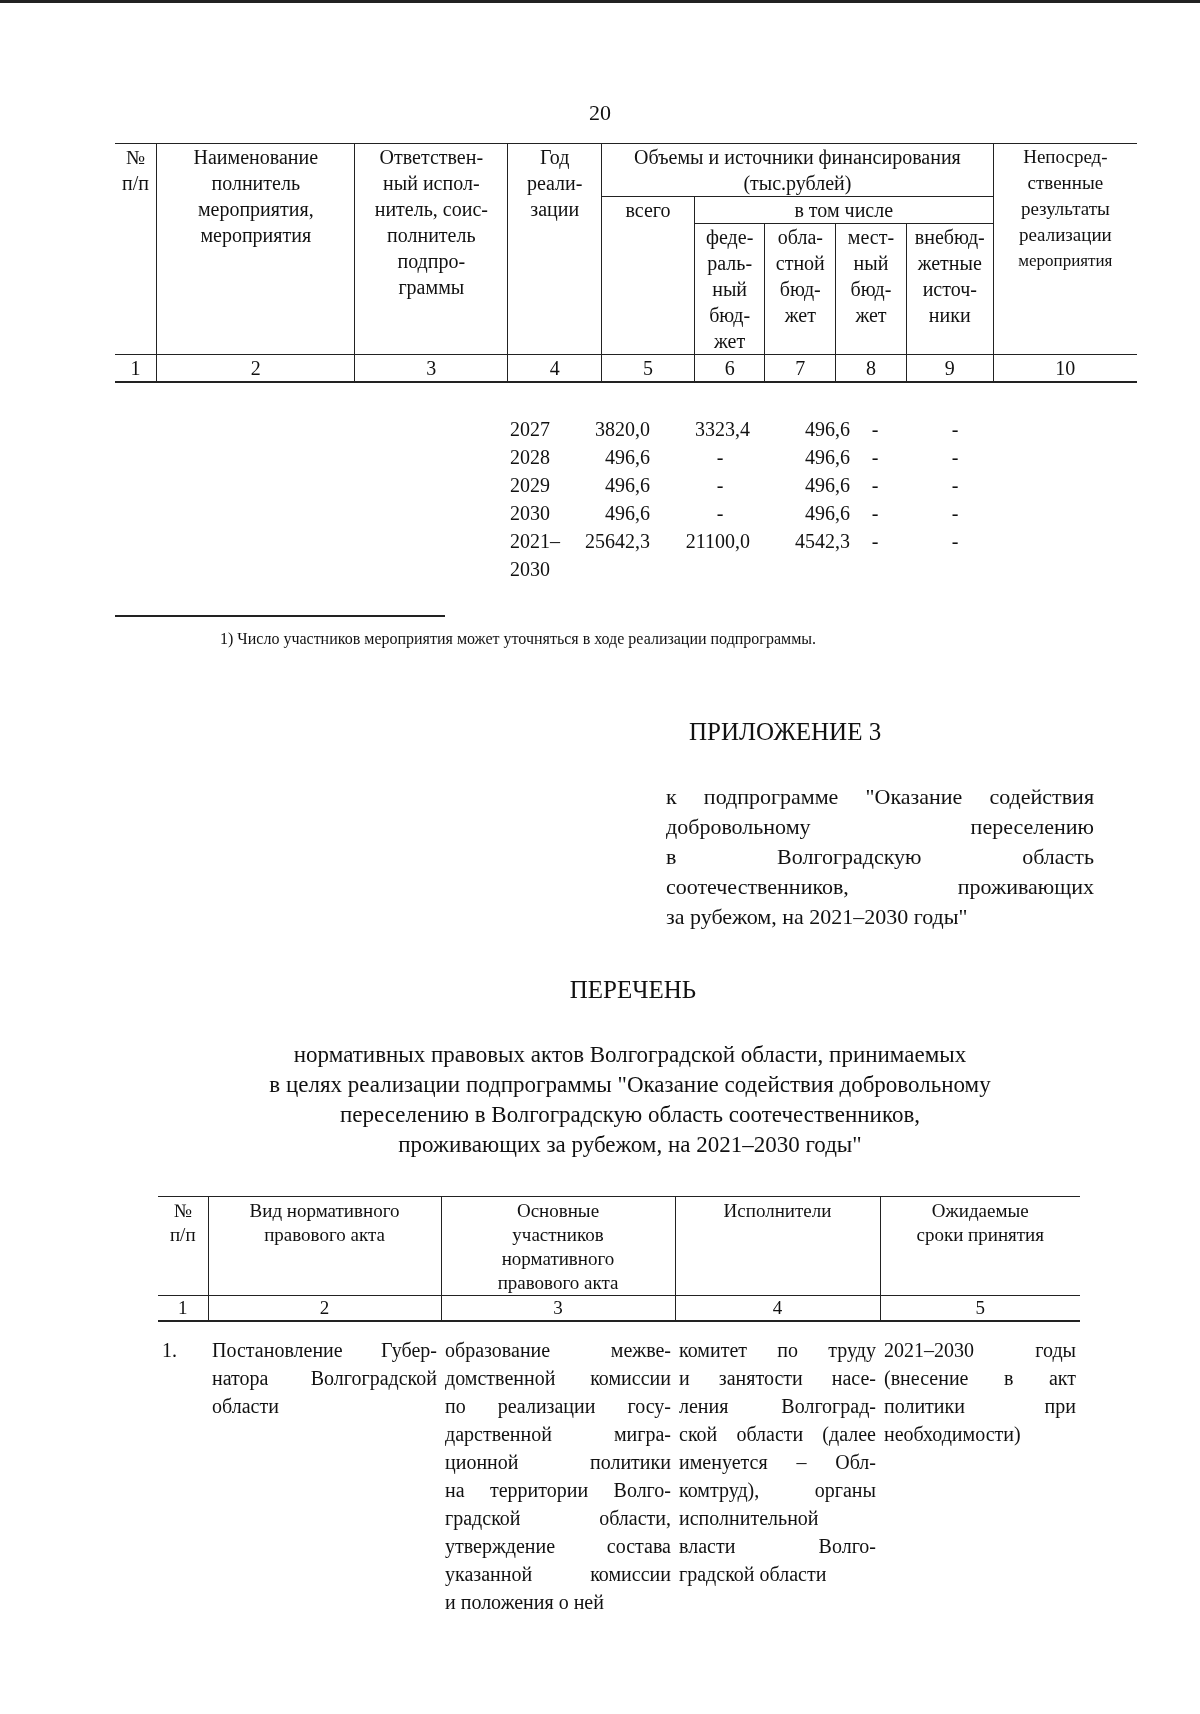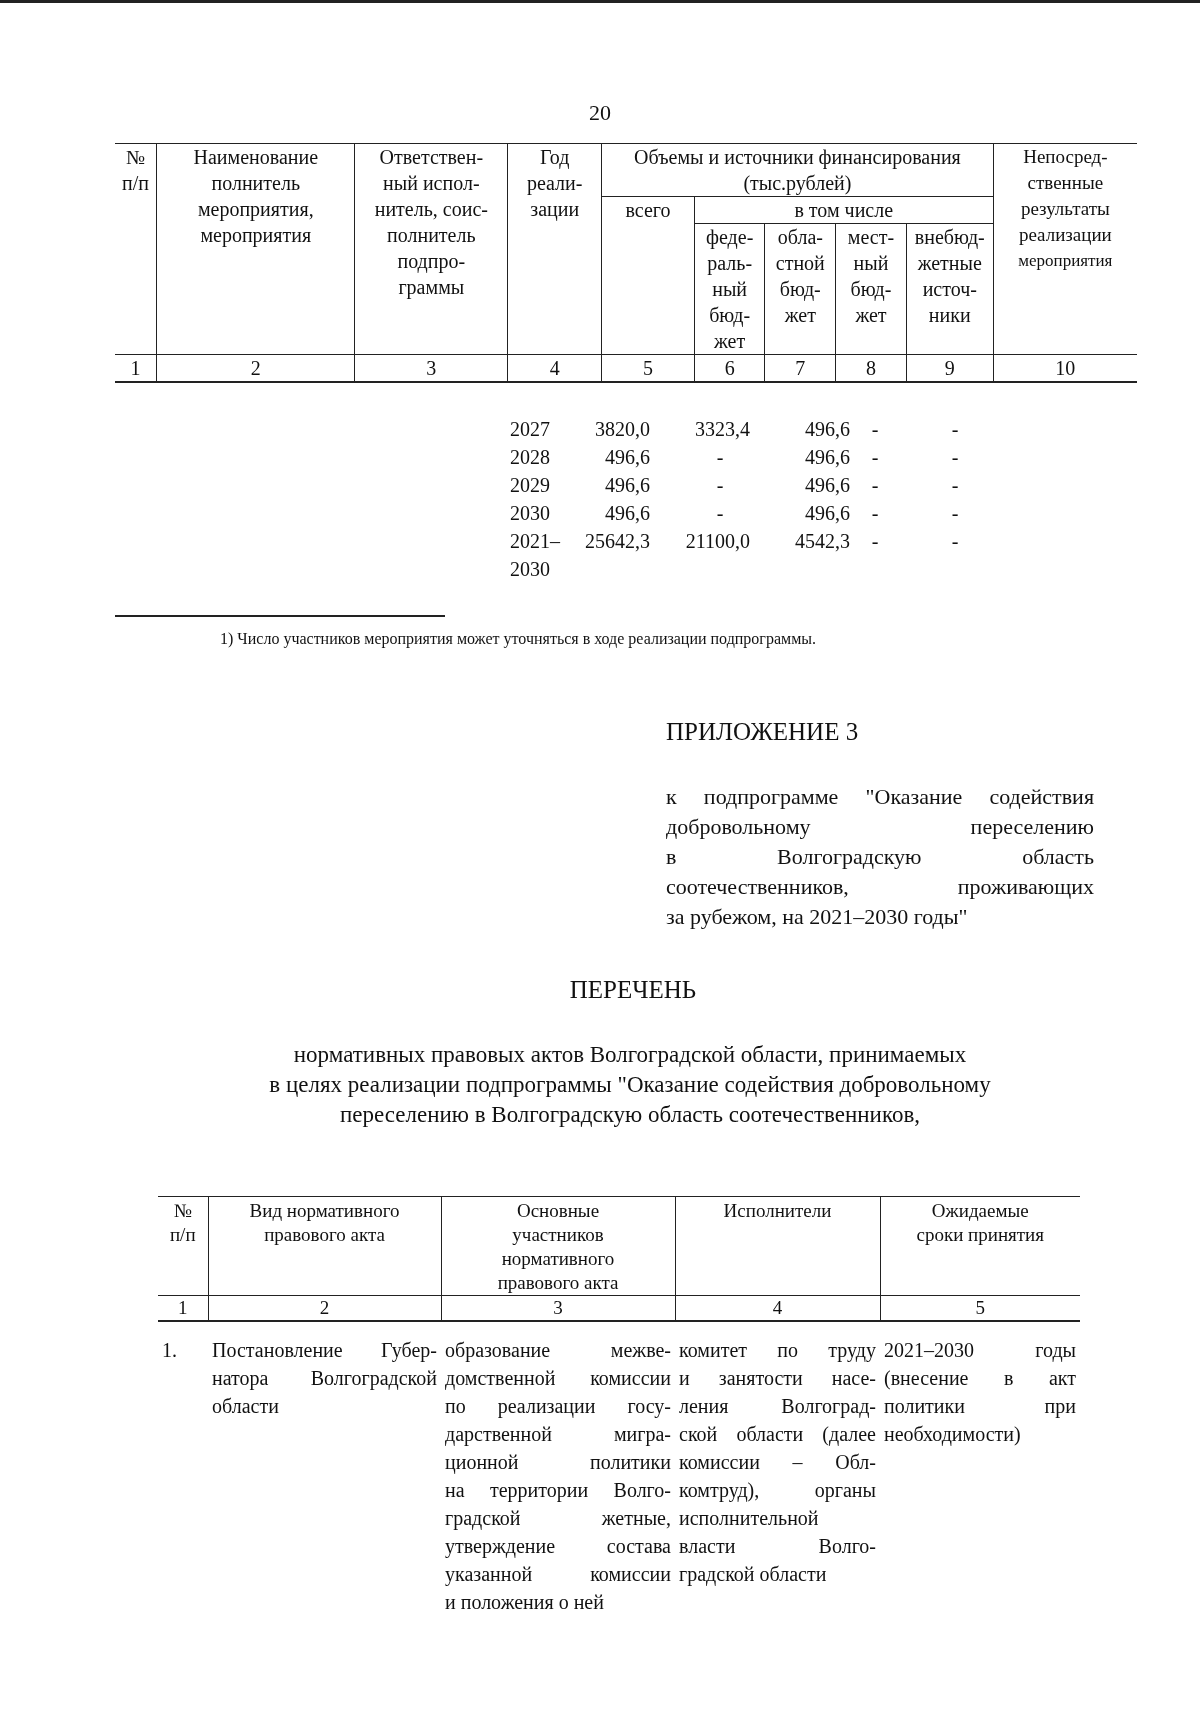--- a/index.html
+++ b/index.html
@@ -30,21 +30,21 @@
   .c-year { left: 40px; width: 56px; text-align: left; }
   .c-total { left: 80px; width: 100px; text-align: right; }
   .c-fed { left: 180px; width: 100px; text-align: right; }
   .c-reg { left: 280px; width: 100px; text-align: right; }
   .c-loc { left: 390px; width: 30px; text-align: center; }
   .c-ext { left: 470px; width: 30px; text-align: center; }
 
   .fn-line { position: absolute; left: 115px; top: 615px; width: 330px; height: 1.5px; background: #222; }
   .footnote { position: absolute; left: 220px; top: 630px; font-size: 16px; }
 
-  .appendix-title { position: absolute; left: 666px; top: 718px; font-size: 25px; }
+  .appendix-title { position: absolute; left: 689px; top: 718px; font-size: 25px; }
   .appendix-sub { position: absolute; left: 666px; top: 782px; width: 428px; font-size: 22px; line-height: 30px; text-align: justify; }
   .appendix-sub span { display: block; text-align: justify; text-align-last: justify; }
   .appendix-sub span.last { text-align-last: left; }
 
   .list-title { position: absolute; left: 0; top: 976px; width: 1266px; text-align: center; font-size: 25px; }
   .list-sub { position: absolute; left: 160px; top: 1040px; width: 940px; text-align: center; font-size: 23px; line-height: 30px; }
 
   
   #t2 { left: 158px; top: 1196px; width: 922px; font-size: 19px; line-height: 24px; }
   #t2 th { vertical-align: top; text-align: center; border-left: 1.3px solid #222; border-right: 1.3px solid #222; padding: 2px 4px 0 4px; }
@@ -217,20 +217,21 @@
   <span>в Волгоградскую область</span>
   <span>соотечественников, проживающих</span>
   <span class="last">за рубежом, на 2021–2030 годы"</span>
 </div>
 
 <div class="list-title">ПЕРЕЧЕНЬ</div>
 <div class="list-sub">
   <div>нормативных правовых актов Волгоградской области, принимаемых</div>
   <div>в целях реализации подпрограммы "Оказание содействия добровольному</div>
   <div>переселению в Волгоградскую область соотечественников,</div>
+  <div>проживающих за рубежом, на 2021–2030 годы"</div>
 </div>
 
 <table id="t2">
   <colgroup>
     <col style="width:50px">
       <col style="width:233px">
       <col style="width:234px">
       <col style="width:205px">
       <col style="width:200px">
   </colgroup>
@@ -278,31 +279,31 @@
         <span>натора Волгоградской</span>
         <span class="l">области</span>
       </td>
       <td>
         <span>образование межве-</span>
         <span>домственной комиссии</span>
         <span>по реализации госу-</span>
         <span>дарственной мигра-</span>
         <span>ционной политики</span>
         <span>на территории Волго-</span>
-        <span>градской жетные,</span>
+        <span>градской области,</span>
         <span>утверждение состава</span>
         <span>указанной комиссии</span>
         <span class="l">и положения о ней</span>
       </td>
       <td>
         <span>комитет по труду</span>
         <span>и занятости насе-</span>
         <span>ления Волгоград-</span>
         <span>ской области (далее</span>
-        <span>комиссии – Обл-</span>
+        <span>именуется – Обл-</span>
         <span>комтруд), органы</span>
         <span class="l">исполнительной</span>
         <span>власти Волго-</span>
         <span class="l">градской области</span>
       </td>
       <td>
         <span>2021–2030 годы</span>
         <span>(внесение в акт</span>
         <span>политики при</span>
         <span class="l">необходимости)</span>

